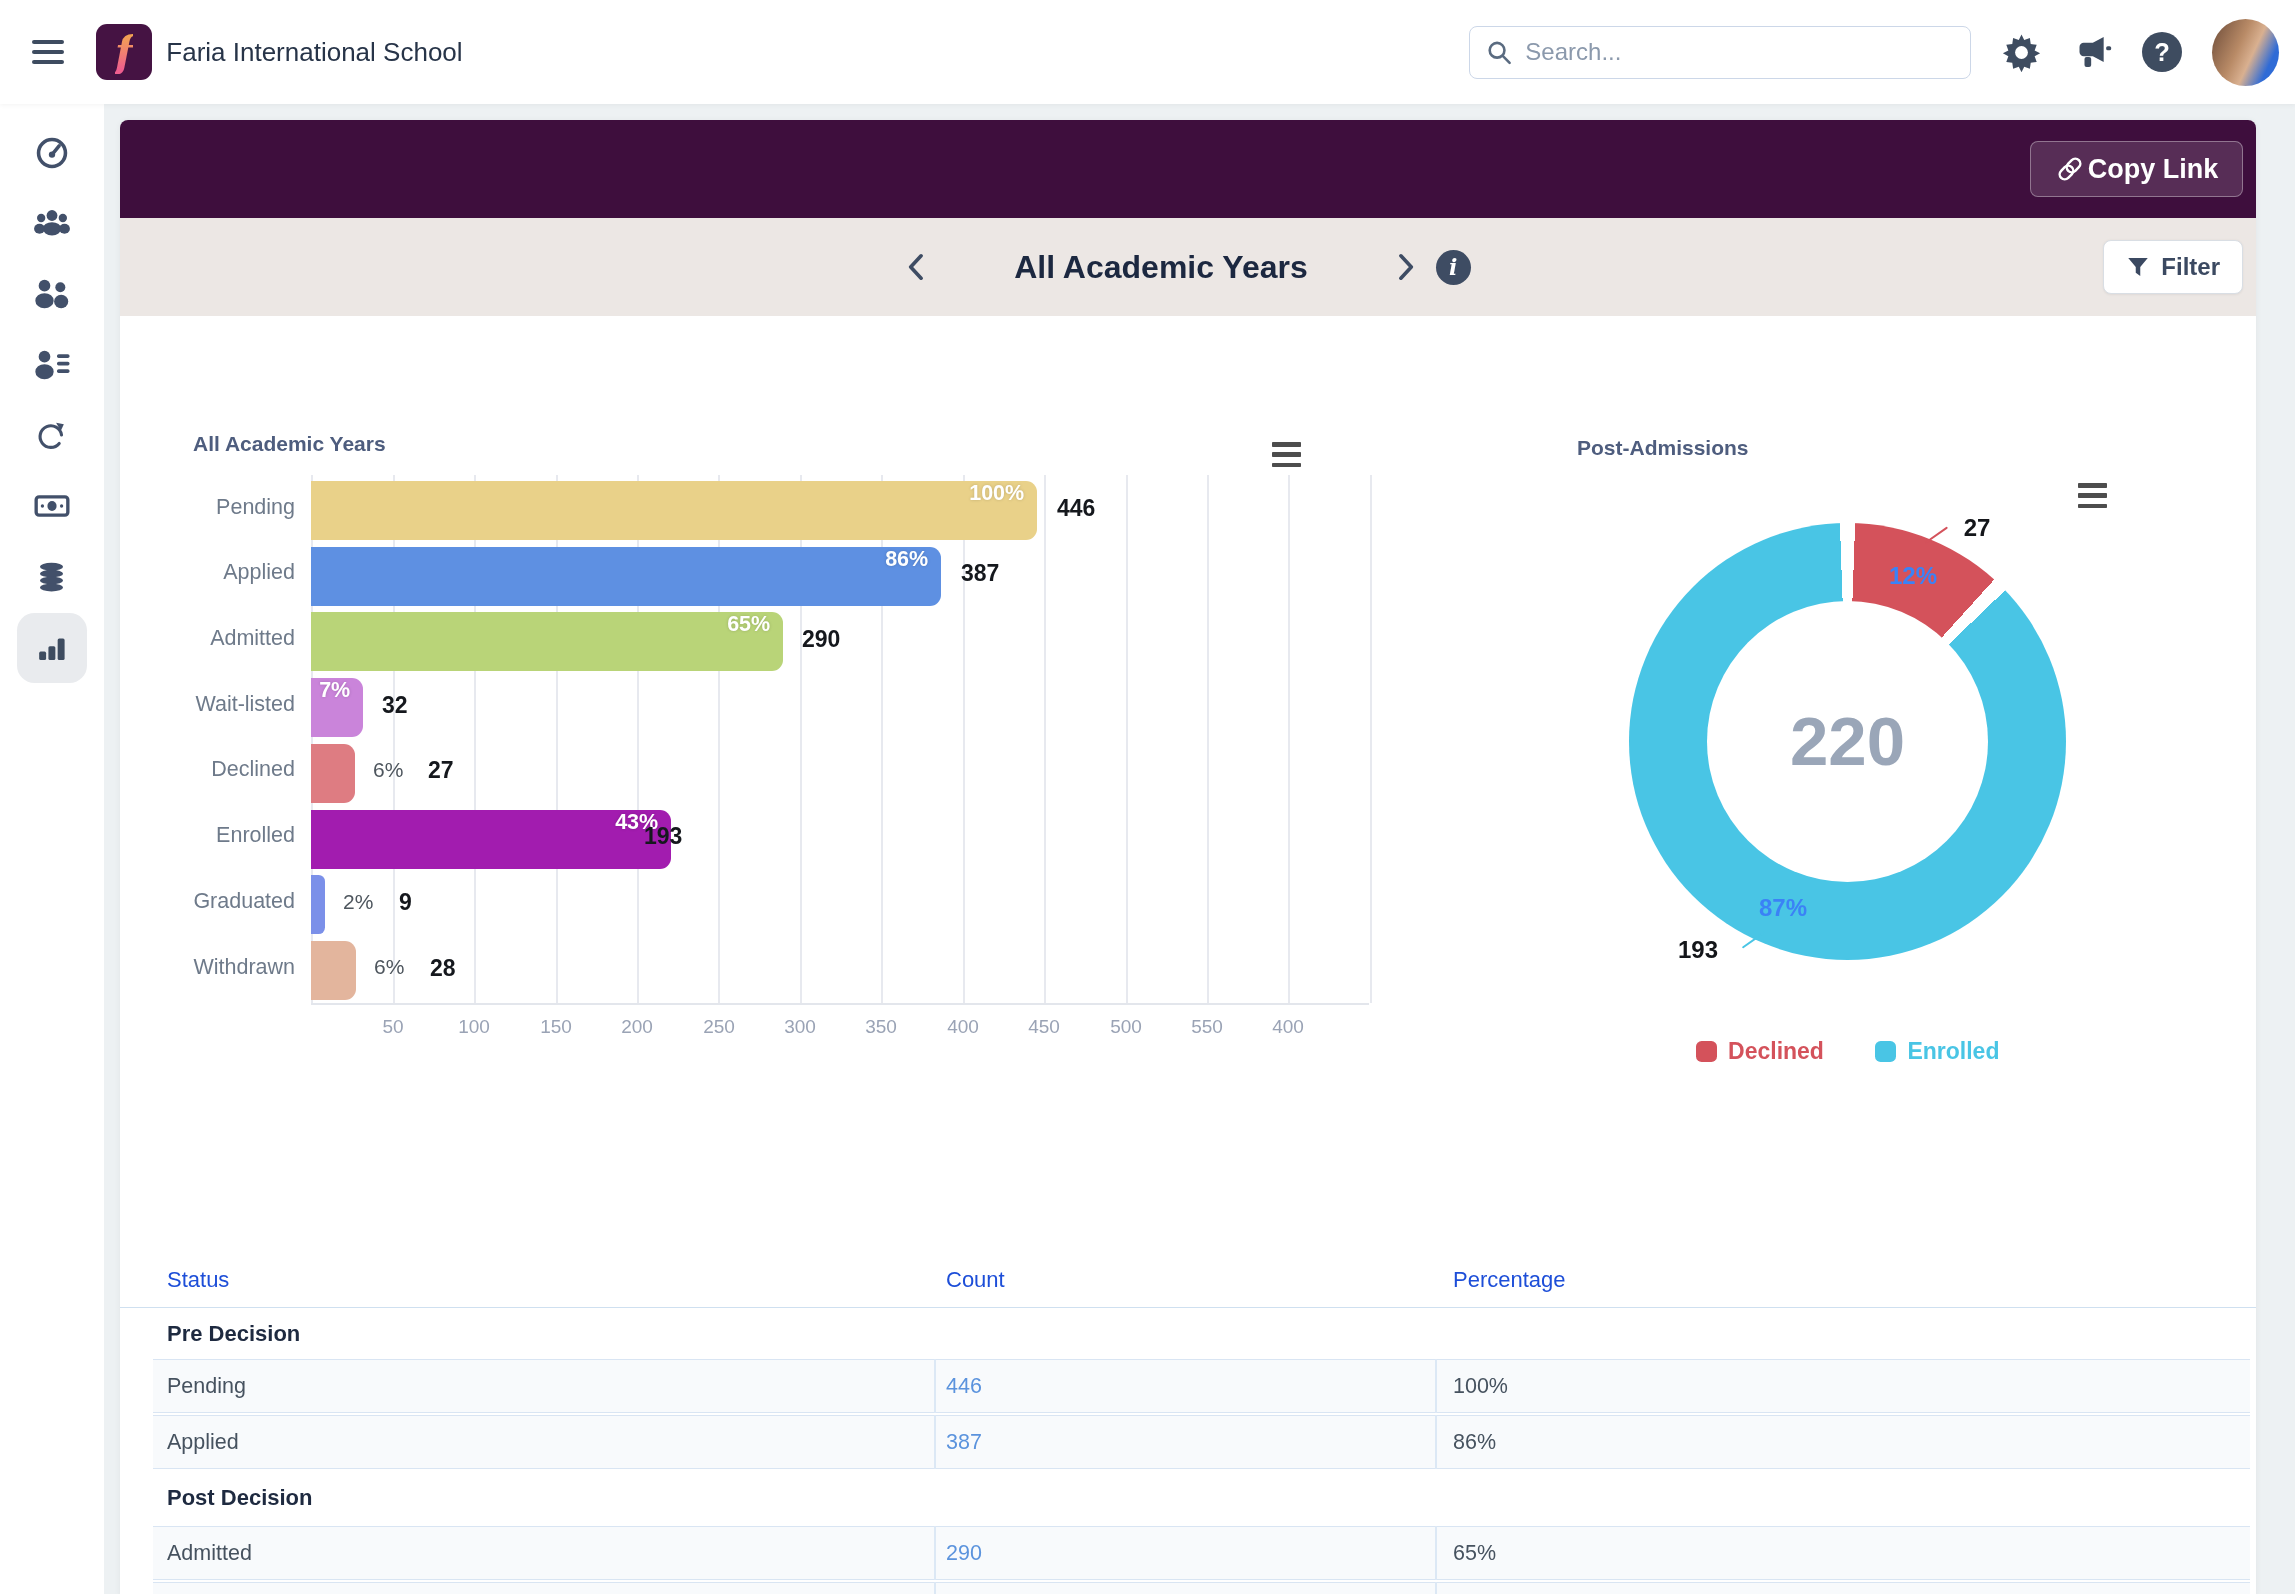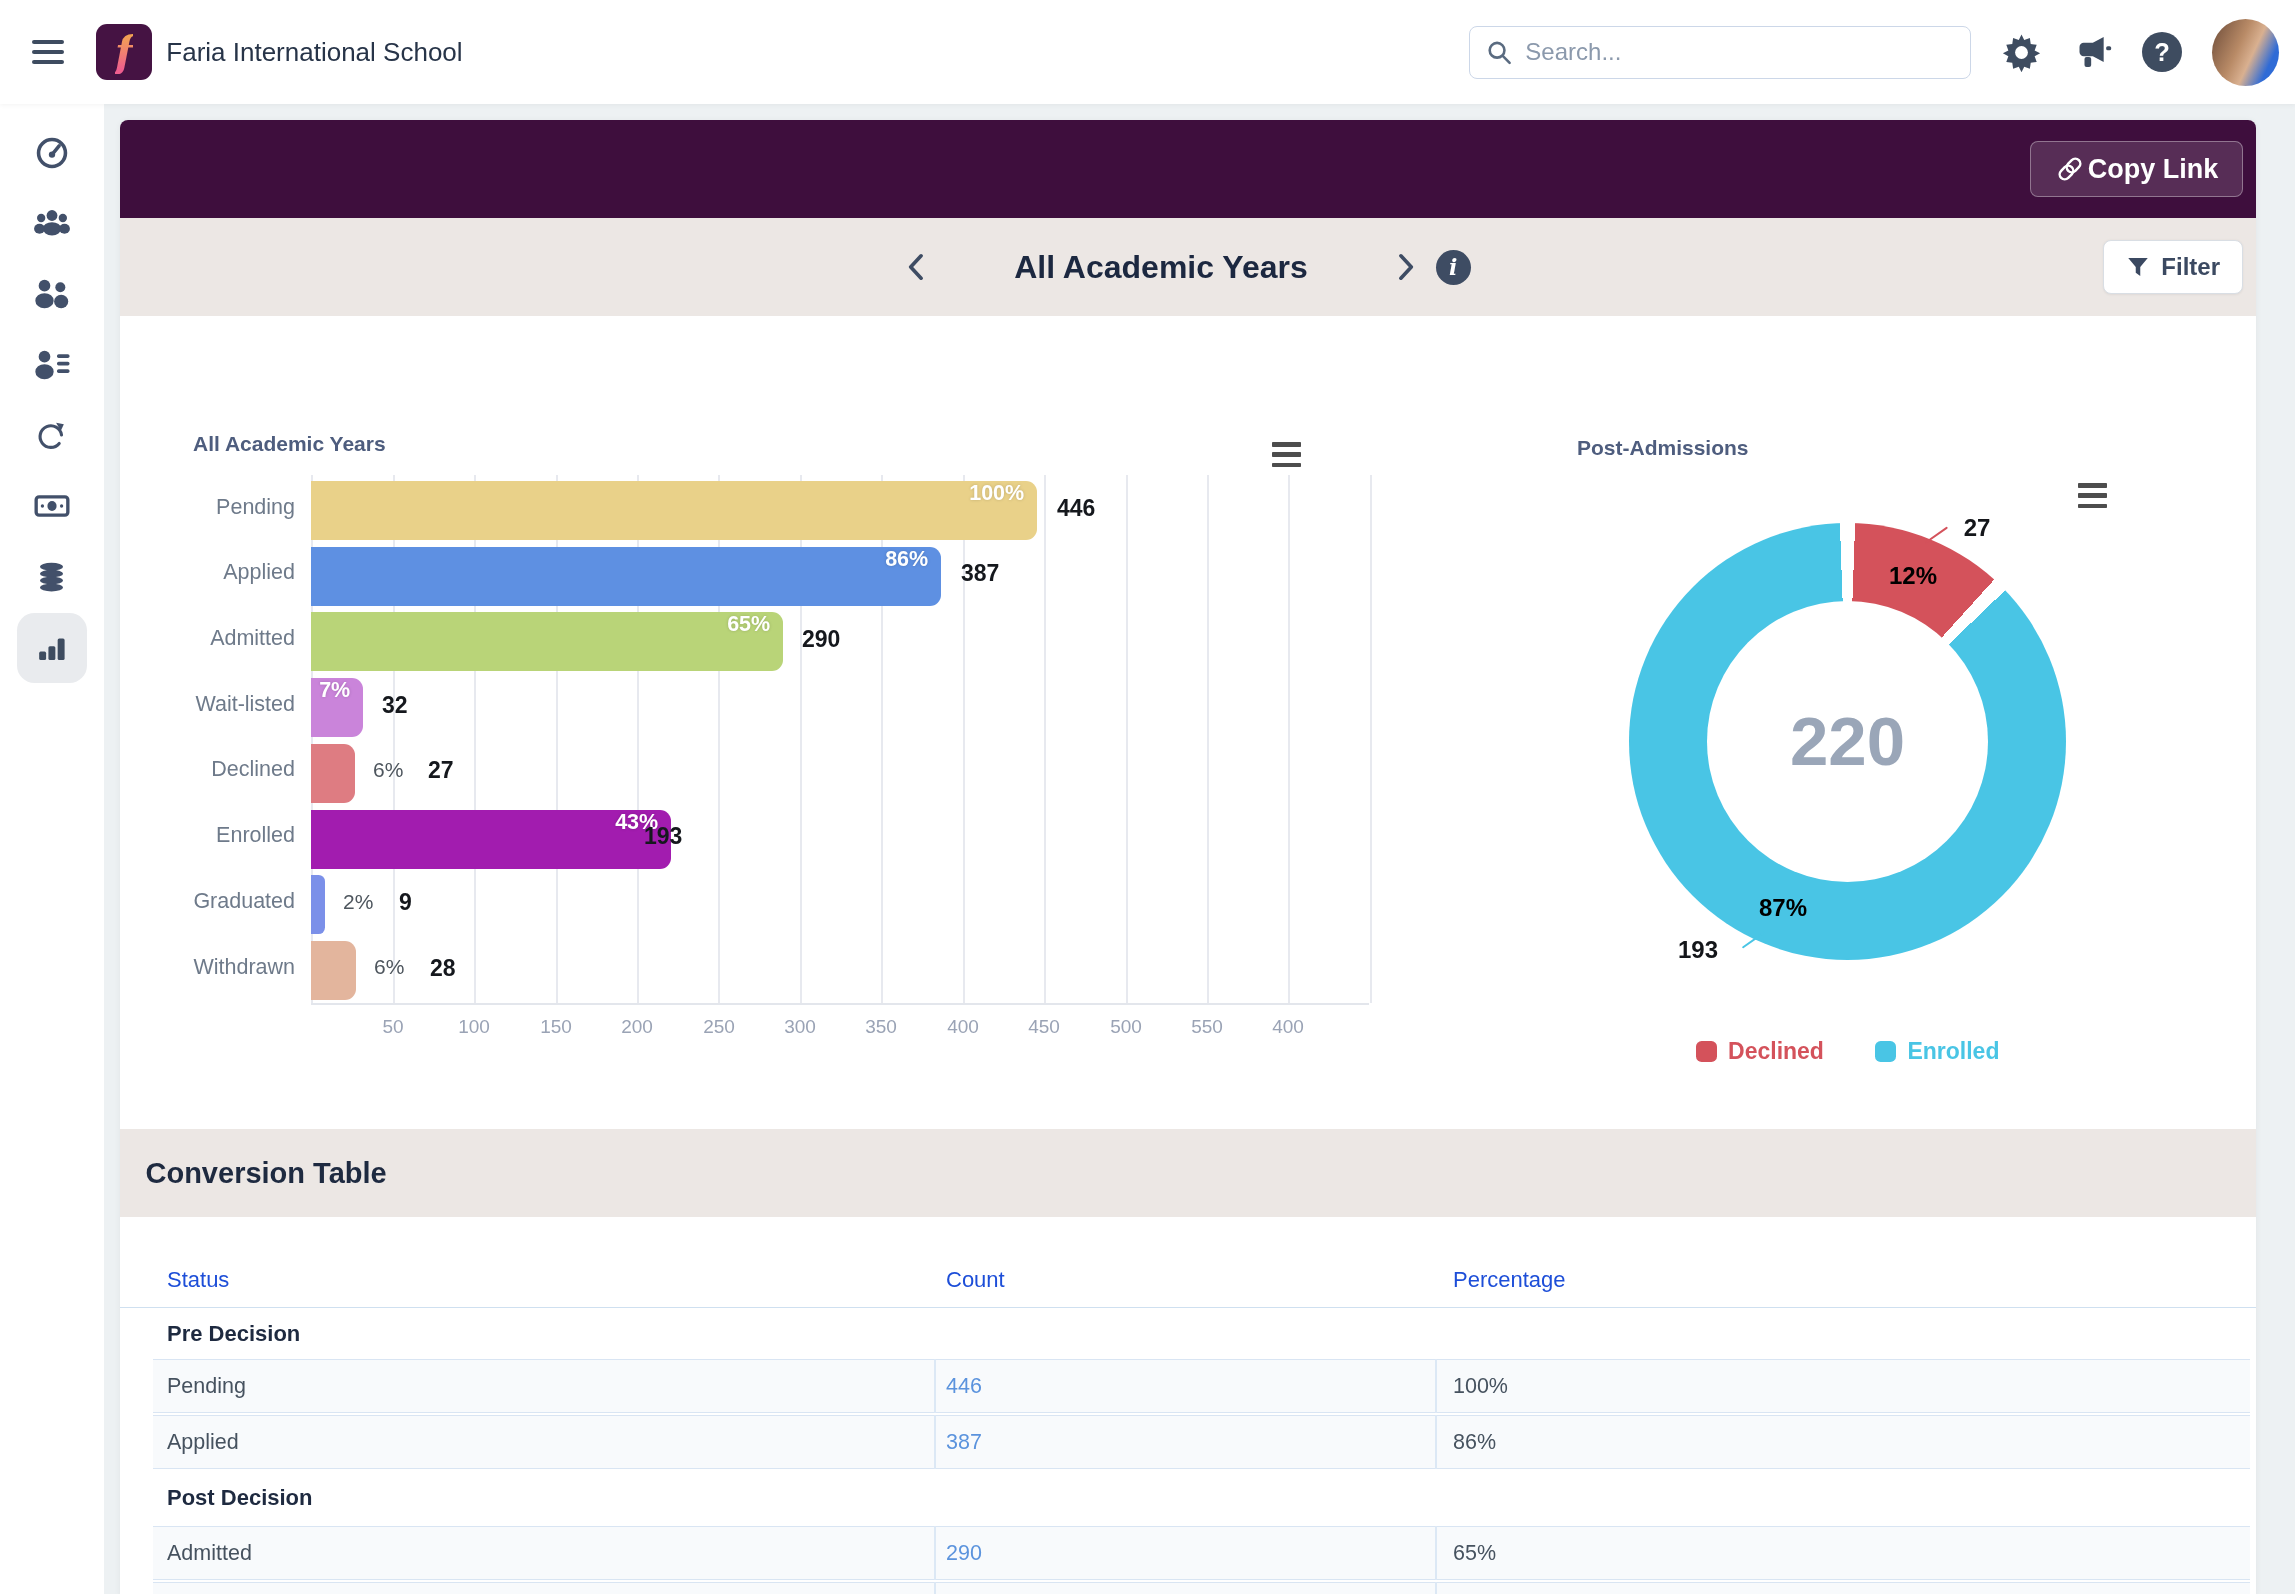--- a/index.html
+++ b/index.html
@@ -68,21 +68,21 @@
   .chart-title { position:absolute; font-size:21px; font-weight:600; color:#4e5d7e; }
   .chart-menu { position:absolute; width:32px; height:25.5px; background:none; border:none; cursor:pointer;
                 display:flex; flex-direction:column; justify-content:space-between; }
   .chart-menu span { display:block; width:29px; height:4.8px; background:#4d4d4d; border-radius:0.8px; }
 
   
   .donut { position:absolute; left:1509px; top:403px; width:437px; height:437px; border-radius:50%; }
   .donut-hole { position:absolute; inset:78px; border-radius:50%; background:#fff; }
   .donut-center { position:absolute; inset:0; display:flex; align-items:center; justify-content:center;
                   font-size:69px; font-weight:700; color:#9aa6b8; }
-  .slice-pct { position:absolute; transform:translate(-50%,-50%); font-size:24px; font-weight:700; color:#000000; }
+  .slice-pct { position:absolute; transform:translate(-50%,-50%); font-size:24px; font-weight:700; color:#3b82f6; }
   .callout-num { position:absolute; font-size:24px; font-weight:700; color:#14161a; text-align:center; }
   .leader { position:absolute; height:2.4px; border-radius:1.6px; }
   .legend { position:absolute; left:1509px; top:918px; width:437px; display:flex; justify-content:center; gap:51px; }
   .legend-item { display:flex; align-items:center; gap:11px; }
   .legend-swatch { width:21.5px; height:21.5px; border-radius:5.6px; }
   .legend-label { font-size:23px; font-weight:700; }
 
   
   .section-band { position:absolute; left:0; top:1009px; width:2136px; height:88px; background:#ece7e4;
                   display:flex; align-items:center; padding-left:25.5px; }
@@ -346,23 +346,20 @@
     <div class="legend-item">
       <span class="legend-swatch" style="background:#d4525b"></span>
       <span class="legend-label" style="color:#d4525b">Declined</span>
     </div>
     <div class="legend-item">
       <span class="legend-swatch" style="background:#49c5e5"></span>
       <span class="legend-label" style="color:#49c5e5">Enrolled</span>
     </div>
   </div>
 
-  <div class="section-band">
-    <h2>Conversion Table</h2>
-  </div>
 
   <div class="table-area">
     <div class="thead">
       <span class="col1">Status</span>
       <span class="col2">Count</span>
       <span class="col3">Percentage</span>
     </div>
     <div id="table-body">
         <div class="sec-row" style="height: 51px;">
           <span style="line-height: 51px;">Pre Decision</span>

